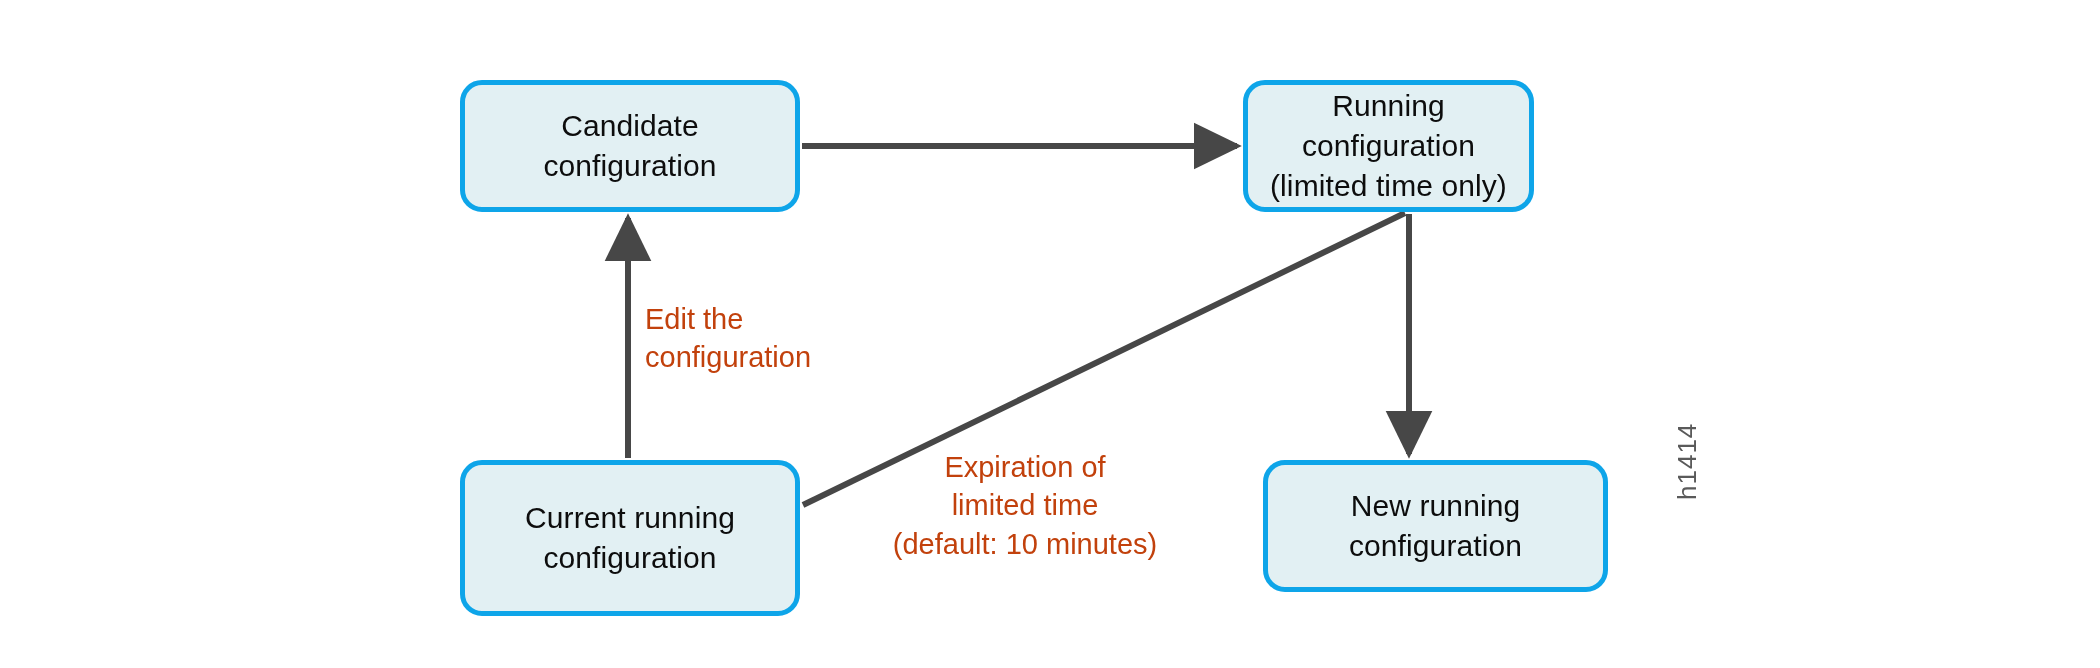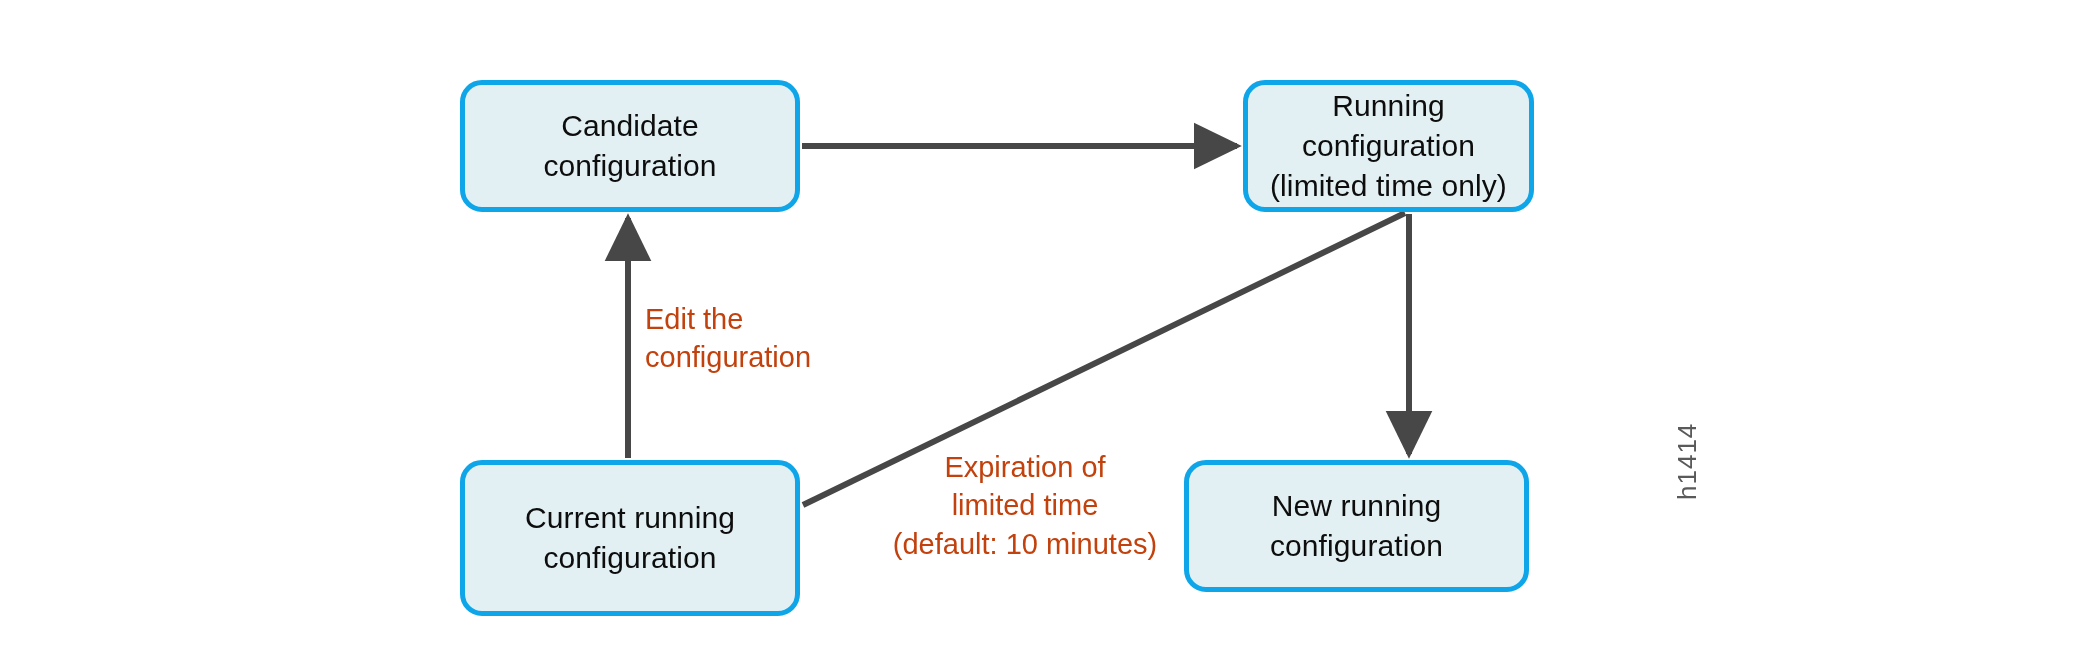--- a/index.html
+++ b/index.html
@@ -51,21 +51,21 @@
     color: #c2410c;
     white-space: pre-line;
     text-align: center;
   }
   .edge-label.align-left {
     text-align: left;
   }
   #node-candidate      { left: 460px;  top: 80px;  width: 340px; height: 132px; }
   #node-running        { left: 1243px; top: 80px;  width: 291px; height: 132px; }
   #node-current        { left: 460px;  top: 460px; width: 340px; height: 156px; }
-  #node-new            { left: 1184px; top: 460px; width: 345px; height: 132px; }
+  #node-new            { left: 1263px; top: 460px; width: 345px; height: 132px; }
 
   #label-edit          { left: 645px;  top: 300px;  width: 260px; }
   #label-commit        { left: 1432px; top: 300px;  width: 300px; }
   #label-expiration    { left: 880px;  top: 448px;  width: 290px; }
 
   #watermark {
     position: absolute;
     left: 1672px;
     top: 500px;
     font-size: 26px;

